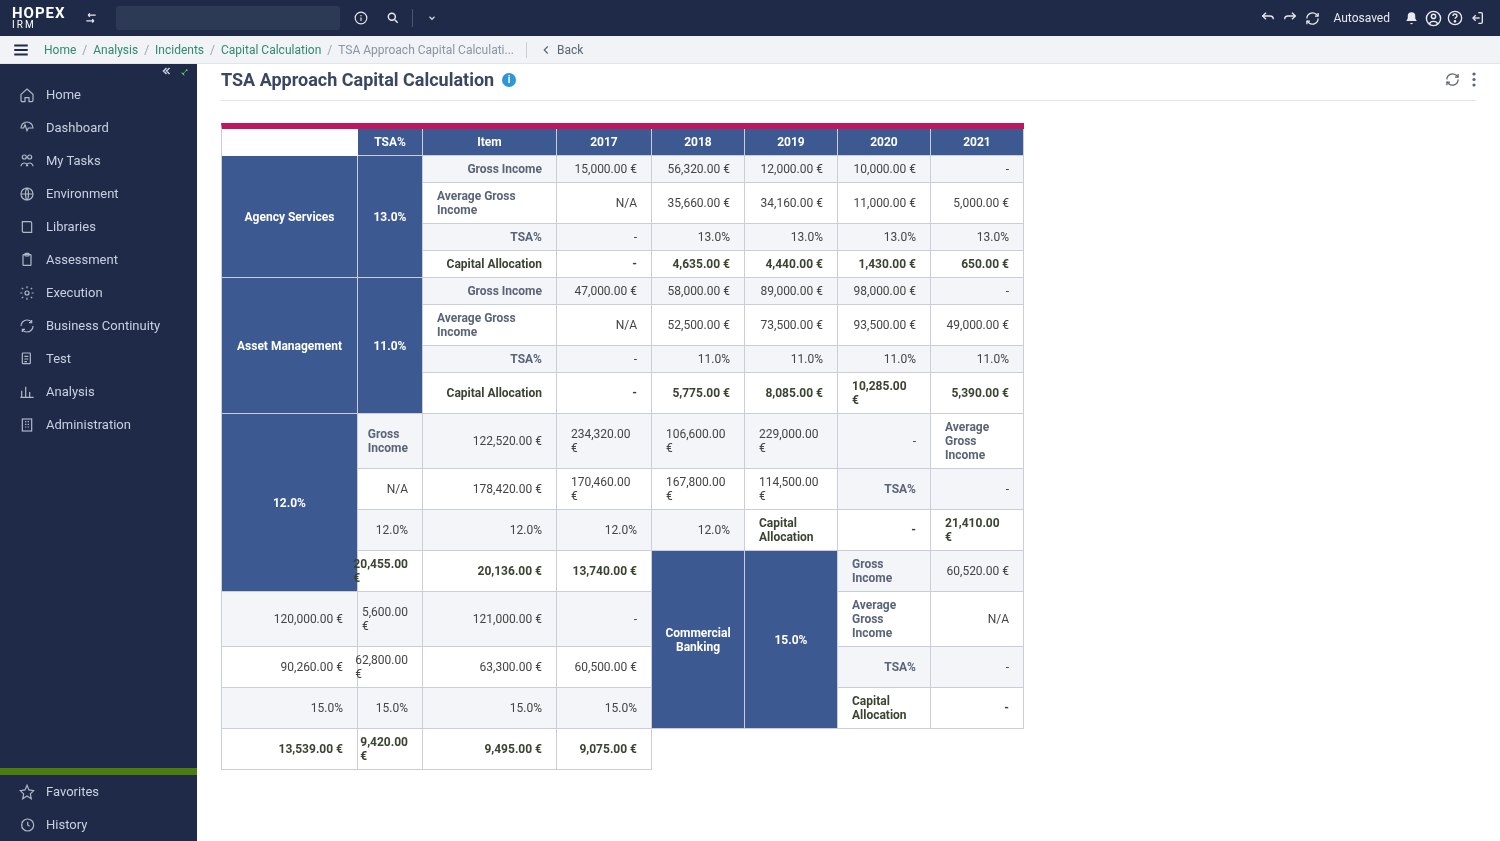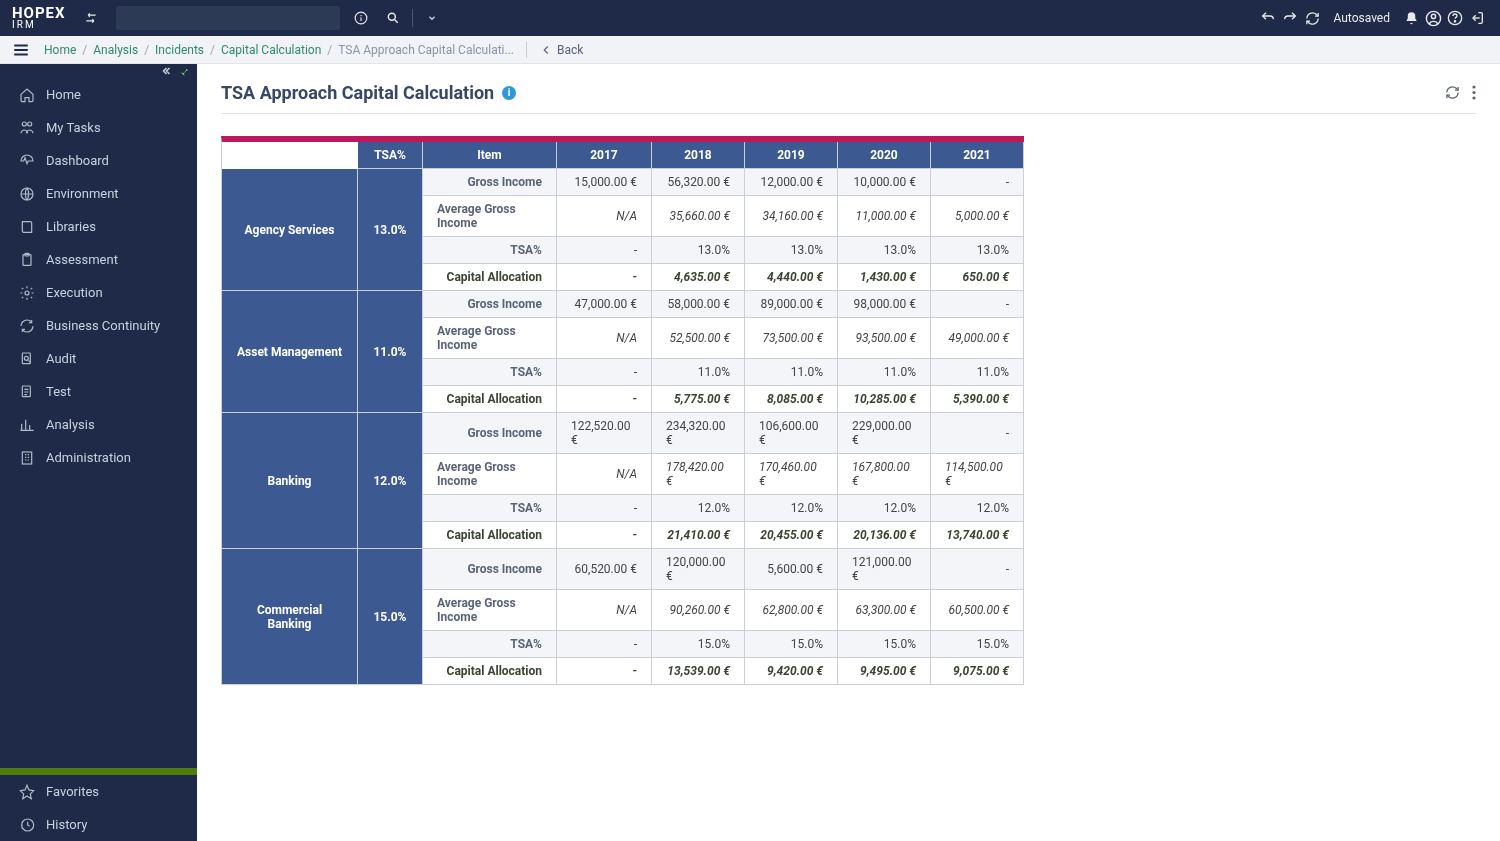--- a/index.html
+++ b/index.html
@@ -23,34 +23,34 @@
 .back{color:#5a6478;cursor:pointer;display:flex;align-items:flex-end;}
 .back svg{margin-right:4px;}
 .shell{display:flex;height:calc(841px - 64px);}
 .sidebar{width:197px;background:#1e2a47;color:#c9d1e0;display:flex;flex-direction:column;font-size:13px;}
 .side-top{height:14px;display:flex;justify-content:flex-end;align-items:center;padding:0 8px;gap:6px;}
 .side-item{display:flex;align-items:center;height:33px;padding:0 16px;cursor:pointer;}
 .side-item .icon{width:22px;display:inline-flex;justify-content:center;opacity:.85;}
 .side-item .label{margin-left:8px;}
 .side-spacer{flex:1;}
 .side-bottom{border-top:7px solid #4d7c0f;}
-.content{flex:1;padding:18px 24px;overflow:auto;}
+.content{flex:1;padding:5px 24px;overflow:auto;}
 .title-row{display:flex;align-items:center;margin-bottom:10px;}
 .title{font-size:18px;font-weight:700;color:#3a4763;margin-right:8px;}
 .info-badge{width:14px;height:14px;border-radius:50%;background:#2f96d8;color:#fff;font-size:10px;font-weight:700;display:inline-flex;align-items:center;justify-content:center;}
 .title-actions{margin-left:auto;display:flex;gap:12px;color:#5a6478;}
 .title-hr{border:none;border-top:1px solid #e1e4e9;margin-bottom:22px;}
 .grid{display:grid;grid-template-columns:136px 65px 134px 95px 93px 93px 93px 93px;font-size:12px;border-top:6px solid #be185d;border-left:1px solid #c9ced8;margin-top:0;color:#444;width:max-content;}
 .cell{border-right:1px solid #c9ced8;border-bottom:1px solid #c9ced8;padding:6px 14px;display:flex;align-items:center;min-height:26px;}
 .hdr{background:#3c5a91;color:#fff;font-weight:700;justify-content:center;}
 .rowgrp{background:#3c5a91;color:#fff;font-weight:700;justify-content:center;text-align:center;}
 .itemcell{justify-content:flex-end;text-align:left;font-weight:700;color:#5a6478;background:#f4f5f8;}
 .itemcell.alt{background:#fff;}
 .valcell{justify-content:flex-end;background:#f4f5f8;}
-.valcell.alt{background:#fff;font-style:italic;}
+.valcell.alt{background:#fff;}
 .cap{background:#cbbd96;font-weight:700;}
 .cap.itemcell{color:#3a4430;}
 .cap.valcell{color:#3a4430;}
 .chev{opacity:.8;}
 svg{display:block;}
 </style>
 </head>
 <body>
 
 <div class="topbar">
@@ -171,38 +171,38 @@
           <span class="icon">
             <svg width="16" height="16" viewBox="0 0 24 24" fill="none" stroke="currentColor" stroke-width="1.8">
               <path d="M3 11l9-8 9 8v9a2 2 0 01-2 2h-4v-6h-6v6H5a2 2 0 01-2-2z"></path>
             </svg>
           </span>
           <span class="label">Home</span>
         </div>
         <div class="side-item">
           <span class="icon">
             <svg width="16" height="16" viewBox="0 0 24 24" fill="none" stroke="currentColor" stroke-width="1.8">
+              <path d="M12 3a9 9 0 00-9 9h4l2-5 3 9 2-4h7a9 9 0 00-9-9z"></path>
+            </svg>
+          </span>
+          <span class="label">Dashboard</span>
+        </div>
+        <div class="side-item">
+          <span class="icon">
+            <svg width="16" height="16" viewBox="0 0 24 24" fill="none" stroke="currentColor" stroke-width="1.8">
               <circle cx="8" cy="6" r="3"></circle>
               <circle cx="16" cy="6" r="3"></circle>
               <path d="M3 20c0-3 3-5 5-5s5 2 5 5M11 20c0-3 3-5 5-5s5 2 5 5"></path>
             </svg>
           </span>
           <span class="label">My Tasks</span>
         </div>
         <div class="side-item">
           <span class="icon">
             <svg width="16" height="16" viewBox="0 0 24 24" fill="none" stroke="currentColor" stroke-width="1.8">
-              <path d="M12 3a9 9 0 00-9 9h4l2-5 3 9 2-4h7a9 9 0 00-9-9z"></path>
-            </svg>
-          </span>
-          <span class="label">Dashboard</span>
-        </div>
-        <div class="side-item">
-          <span class="icon">
-            <svg width="16" height="16" viewBox="0 0 24 24" fill="none" stroke="currentColor" stroke-width="1.8">
               <circle cx="12" cy="12" r="9"></circle>
               <path d="M3 12h18M12 3c3 3 3 15 0 18M12 3c-3 3-3 15 0 18"></path>
             </svg>
           </span>
           <span class="label">Environment</span>
         </div>
         <div class="side-item">
           <span class="icon">
             <svg width="16" height="16" viewBox="0 0 24 24" fill="none" stroke="currentColor" stroke-width="1.8">
               <path d="M5 4h12a2 2 0 012 2v14H7a2 2 0 01-2-2zM5 4v14a2 2 0 002 2"></path>
@@ -229,30 +229,20 @@
           <span class="label">Execution</span>
         </div>
         <div class="side-item">
           <span class="icon">
             <svg width="16" height="16" viewBox="0 0 24 24" fill="none" stroke="currentColor" stroke-width="1.8">
               <path d="M3 12a9 9 0 019-9 9 9 0 017 3.3M21 12a9 9 0 01-9 9 9 9 0 01-7-3.3"></path>
               <path d="M19 3v4h-4M5 21v-4h4"></path>
             </svg>
           </span>
           <span class="label">Business Continuity</span>
-        </div>
-        <div class="side-item">
-          <span class="icon">
-            <svg width="16" height="16" viewBox="0 0 24 24" fill="none" stroke="currentColor" stroke-width="1.8">
-              <rect x="5" y="3" width="12" height="16" rx="1"></rect>
-              <circle cx="11" cy="11" r="3"></circle>
-              <path d="M14 14l3 3"></path>
-            </svg>
-          </span>
-          <span class="label">Audit</span>
         </div>
         <div class="side-item">
           <span class="icon">
             <svg width="16" height="16" viewBox="0 0 24 24" fill="none" stroke="currentColor" stroke-width="1.8">
               <rect x="5" y="3" width="12" height="16" rx="1"></rect>
               <path d="M8 8h6M8 12h6M8 16h4"></path>
             </svg>
           </span>
           <span class="label">Test</span>
         </div>
@@ -373,21 +363,20 @@
         <div class="cell valcell">11.0%</div>
         <div class="cell valcell">11.0%</div>
         <div class="cell valcell">11.0%</div>
         <div class="cell valcell">11.0%</div>
         <div class="cell itemcell alt cap">Capital Allocation</div>
         <div class="cell valcell alt cap">-</div>
         <div class="cell valcell alt cap">5,775.00 €</div>
         <div class="cell valcell alt cap">8,085.00 €</div>
         <div class="cell valcell alt cap">10,285.00 €</div>
         <div class="cell valcell alt cap">5,390.00 €</div>
-        <div class="cell rowgrp" style="grid-row: span 4;">Banking</div>
         <div class="cell rowgrp" style="grid-row: span 4;">12.0%</div>
         <div class="cell itemcell">Gross Income</div>
         <div class="cell valcell">122,520.00 €</div>
         <div class="cell valcell">234,320.00 €</div>
         <div class="cell valcell">106,600.00 €</div>
         <div class="cell valcell">229,000.00 €</div>
         <div class="cell valcell">-</div>
         <div class="cell itemcell alt">Average Gross Income</div>
         <div class="cell valcell alt">N/A</div>
         <div class="cell valcell alt">178,420.00 €</div>

